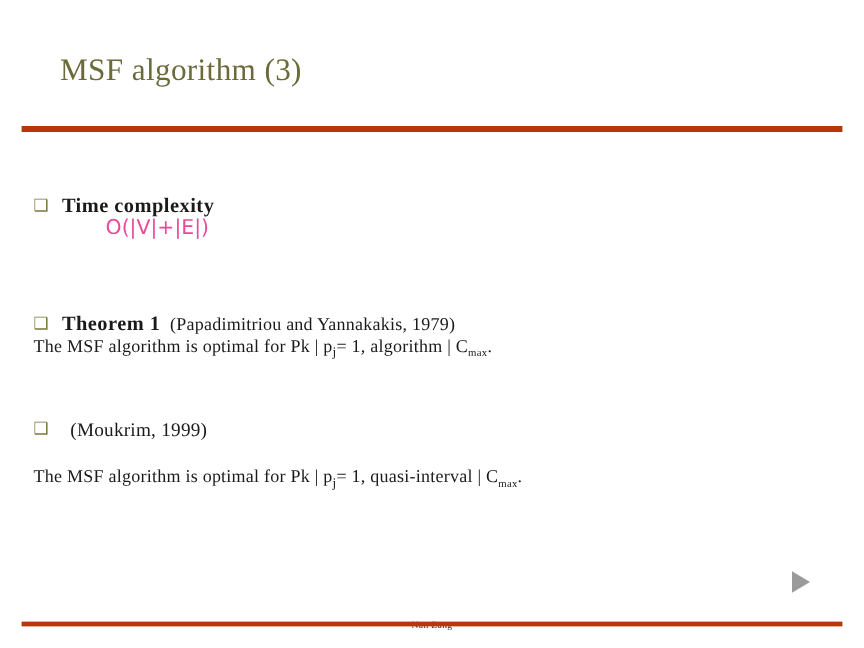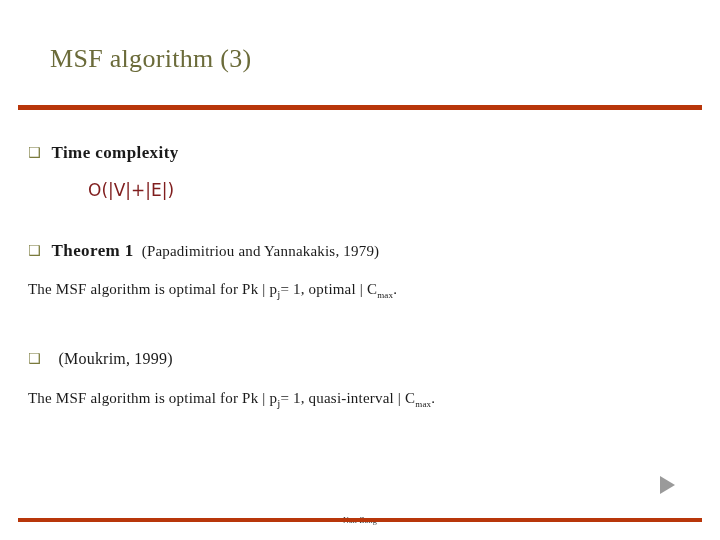--- a/index.html
+++ b/index.html
@@ -61,20 +61,21 @@
     line-height: 1;
     position: relative;
     top: -1px;
   }
   .bullet-head {
     font-family: "Liberation Serif", serif;
     font-size: 17px;
     font-weight: bold;
     color: #1a1a1a;
     letter-spacing: 0.4px;
+    margin-top: 19px;
   }
   .bullet-sub {
     font-family: "Liberation Serif", serif;
     font-size: 15px;
     color: #1a1a1a;
     margin-left: 8px;
     letter-spacing: 0.2px;
     text-align: right;
   }
   .bullet-sub-small {
@@ -83,21 +84,21 @@
     color: #1a1a1a;
     margin-left: 7px;
     letter-spacing: 0.2px;
   }
   .complexity {
     position: absolute;
     left: 88px;
     top: 180px;
     font-family: "DejaVu Sans", sans-serif;
     font-size: 17px;
-    color: #7f1d1d;
+    color: #ec4899;
     white-space: nowrap;
   }
   .body-line {
     position: absolute;
     font-family: "Liberation Serif", serif;
     font-size: 15px;
     color: #1a1a1a;
     white-space: nowrap;
     letter-spacing: 0.2px;
   }
@@ -147,21 +148,21 @@
 
   <div class="complexity">O(|V|+|E|)</div>
 
   <div class="bullet-row" style="left:28px; top:241px;">
     <span class="bullet-glyph">❑</span>
     <span class="bullet-head">Theorem 1</span>
     <span class="bullet-sub">(Papadimitriou and Yannakakis, 1979)</span>
   </div>
 
   <div class="body-line" style="left:28px; top:281px;">
-    <span>The MSF algorithm is optimal for Pk | p</span><span class="sub">j</span><span>= 1, optimal | C</span><span class="sub-sm">max</span><span>.</span>
+    <span>The MSF algorithm is optimal for Pk | p</span><span class="sub">j</span><span>= 1, algorithm | C</span><span class="sub-sm">max</span><span>.</span>
   </div>
 
   <div class="bullet-row" style="left:28px; top:350px;">
     <span class="bullet-glyph">❑</span>
     <span class="bullet-sub-small">(Moukrim, 1999)</span>
   </div>
 
   <div class="body-line" style="left:28px; top:390px;">
     <span>The MSF algorithm is optimal for Pk | p</span><span class="sub">j</span><span>= 1, quasi-interval | C</span><span class="sub-sm">max</span><span>.</span>
   </div>

